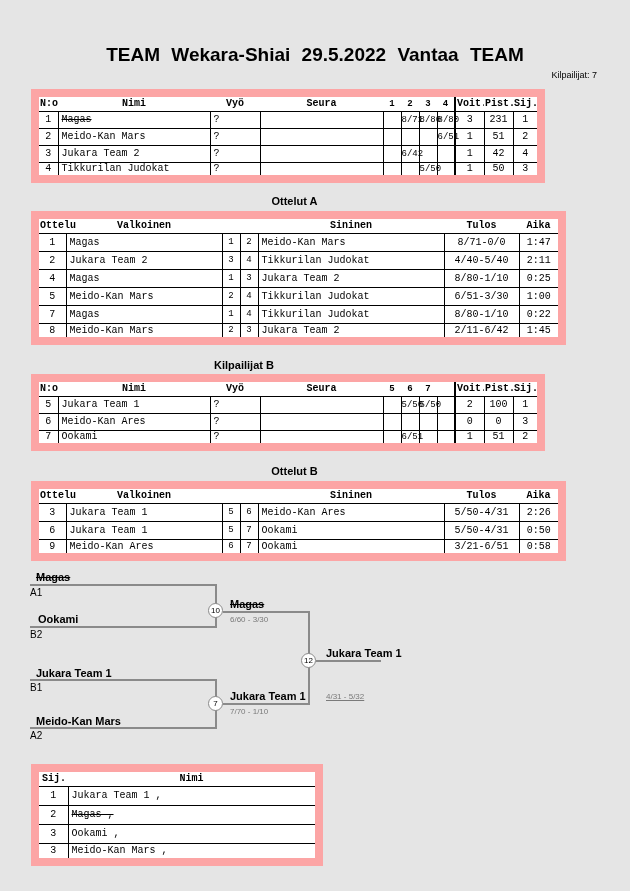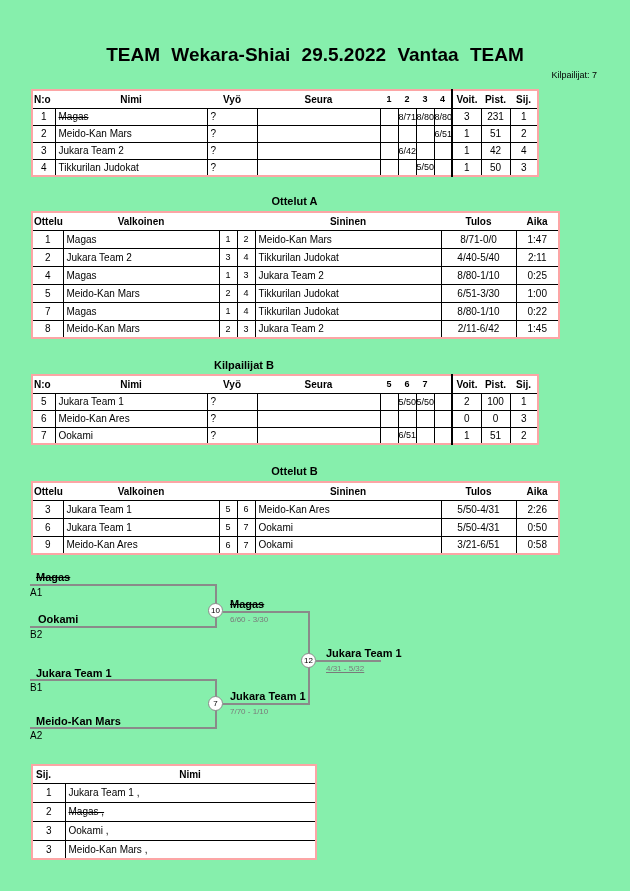--- a/index.html
+++ b/index.html
@@ -1,26 +1,26 @@
 <!DOCTYPE html>
 <html><head>
 <meta charset="utf-8">
 <style>
   * { margin:0; padding:0; box-sizing:border-box; }
   html,body { background:#fff; }
   body { font-family:"Liberation Sans", sans-serif; color:#000; }
-  .page { position:relative; width:630px; height:891px; background:#86efac; overflow:hidden; }
+  .page { position:relative; width:630px; height:891px; background:#e5e5e5; overflow:hidden; }
 
   .main-title { position:absolute; top:44px; left:0; width:630px; text-align:center;
                 font-size:19px; font-weight:bold; word-spacing:6px; }
   .sec-label { position:absolute; font-size:11px; font-weight:bold; text-align:center; }
   .count-label { position:absolute; top:70px; right:33px; font-size:9px; }
 
   table { border-collapse:collapse; table-layout:fixed; position:absolute;
-          border:2px solid #fca5a5; background:#fff; }
+          border:8px solid #fca5a5; background:#fff;font-family:Liberation Mono, monospace; }
   th, td { font-size:10px; white-space:nowrap; overflow:hidden; vertical-align:middle;
            padding:0 3px; height:17px; }
   td { border:1px solid #000; }
   th { font-weight:bold; text-align:center; border:none; border-bottom:1px solid #000; height:18px; }
   .al { text-align:left; }
   .ac { text-align:center; }
   .rc { text-align:center; padding:0; font-size:9px; overflow:visible; }
   .sep { border-left:2px solid #000 !important; }
   .strike { text-decoration:line-through; }
   .ot td { height:18px; }
@@ -341,21 +341,21 @@
     <div class="bk-line" style="left:215px;top:584px;width:2px;height:44px;"></div>
     <div class="bk-circle" style="left:208px;top:603px;">10</div>
     <div class="bk-name strike" style="left:230px;top:598px;">Magas</div>
     <div class="bk-line" style="left:223px;top:611px;width:87px;height:2px;"></div>
     <div class="bk-score" style="left:230px;top:615px;">6/60 - 3/30</div>
 
     <div class="bk-line" style="left:308px;top:611px;width:2px;height:94px;"></div>
     <div class="bk-circle" style="left:301px;top:653px;">12</div>
     <div class="bk-name" style="left:326px;top:647px;">Jukara Team 1</div>
     <div class="bk-line" style="left:316px;top:660px;width:65px;height:2px;"></div>
-    <div class="bk-score" style="left:326px;top:664px;text-decoration:underline;">4/31 - 5/32</div>
+    <div class="bk-score" style="left:326px;top:692px;text-decoration:underline;">4/31 - 5/32</div>
 
     <div class="bk-name" style="left:36px;top:667px;">Jukara Team 1</div>
     <div class="bk-line" style="left:30px;top:679px;width:187px;height:2px;"></div>
     <div class="bk-slotlabel" style="left:30px;top:682px;">B1</div>
 
     <div class="bk-name" style="left:36px;top:715px;">Meido-Kan Mars</div>
     <div class="bk-line" style="left:30px;top:727px;width:187px;height:2px;"></div>
     <div class="bk-slotlabel" style="left:30px;top:730px;">A2</div>
 
     <div class="bk-line" style="left:215px;top:679px;width:2px;height:50px;"></div>

